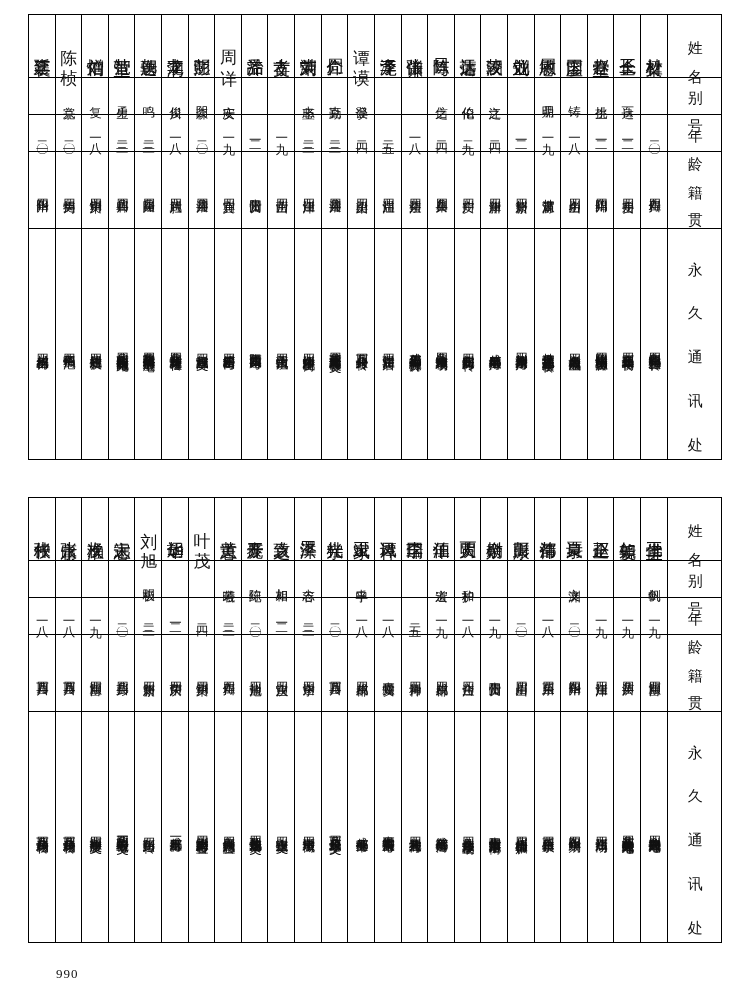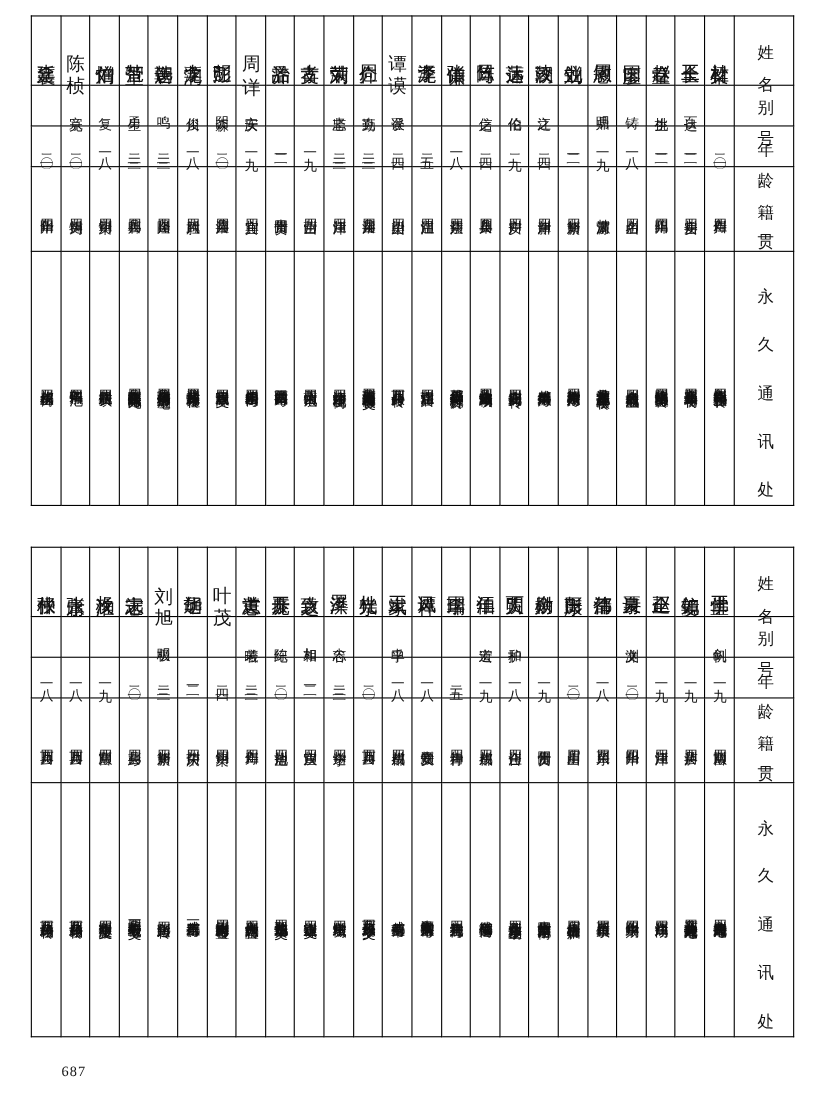--- a/index.html
+++ b/index.html
@@ -910,14 +910,14 @@
               <span class="v wrap">四川自流井兴隆塯七四号</span>
             </td>
             <td class="hdr">
               <span class="v sp">永 久 通 讯 处</span>
             </td>
           </tr>
         </tbody>
     </table>
   </div>
 
-  <div class="pageno">687</div>
+  <div class="pageno">990</div>
 </div>
 
 </body></html>

